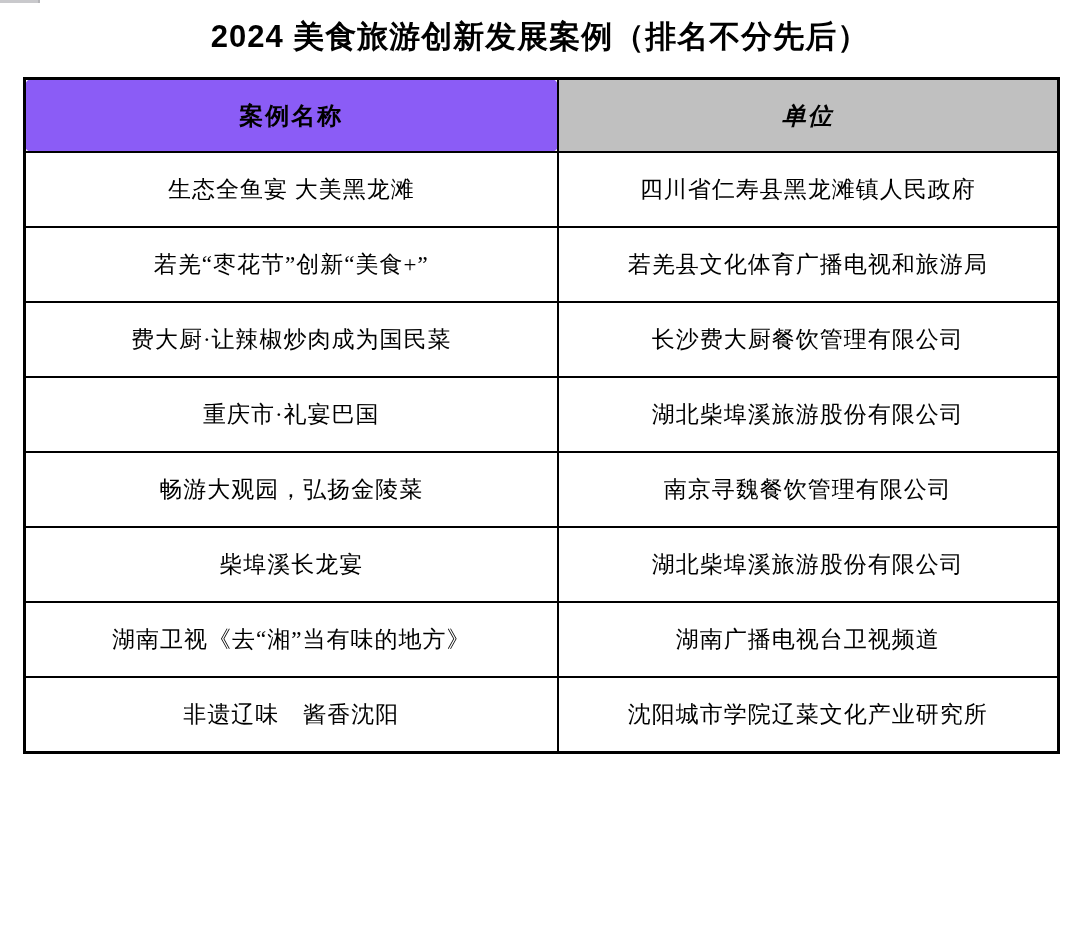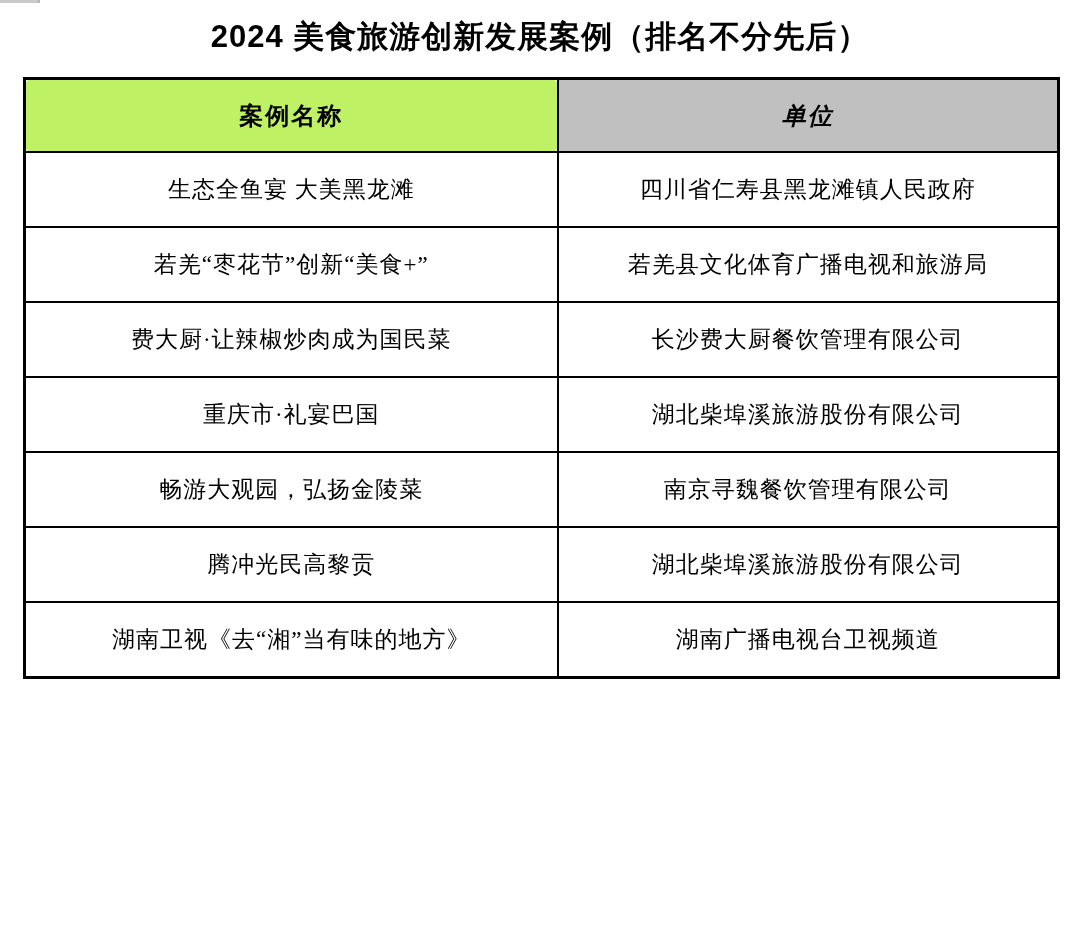--- a/index.html
+++ b/index.html
@@ -78,21 +78,21 @@
 
   <div class="doc-title">2024 美食旅游创新发展案例（排名不分先后）</div>
 
   <table class="case-table">
     <colgroup>
       <col style="width: 533px;">
       <col style="width: 501px;">
     </colgroup>
     <thead>
       <tr>
-        <th style="background: #bef264; border-radius: 7px;">案例名称</th>
+        <th style="background: #8b5cf6; border-radius: 7px;">案例名称</th>
         <th style="background: rgb(192, 192, 192); font-style: italic;">单位</th>
       </tr>
     </thead>
     <tbody>
       <tr>
         <td>生态全鱼宴 大美黑龙滩</td>
         <td>四川省仁寿县黑龙滩镇人民政府</td>
       </tr>
       <tr>
         <td>若羌“枣花节”创新“美食+”</td>
@@ -104,23 +104,27 @@
       </tr>
       <tr>
         <td>重庆市·礼宴巴国</td>
         <td>湖北柴埠溪旅游股份有限公司</td>
       </tr>
       <tr>
         <td>畅游大观园，弘扬金陵菜</td>
         <td>南京寻魏餐饮管理有限公司</td>
       </tr>
       <tr>
-        <td>腾冲光民高黎贡</td>
+        <td>柴埠溪长龙宴</td>
         <td>湖北柴埠溪旅游股份有限公司</td>
       </tr>
       <tr>
         <td>湖南卫视《去“湘”当有味的地方》</td>
         <td>湖南广播电视台卫视频道</td>
+      </tr>
+      <tr>
+        <td>非遗辽味　酱香沈阳</td>
+        <td>沈阳城市学院辽菜文化产业研究所</td>
       </tr>
     </tbody>
   </table>
 
 </div>
 
 </body></html>

